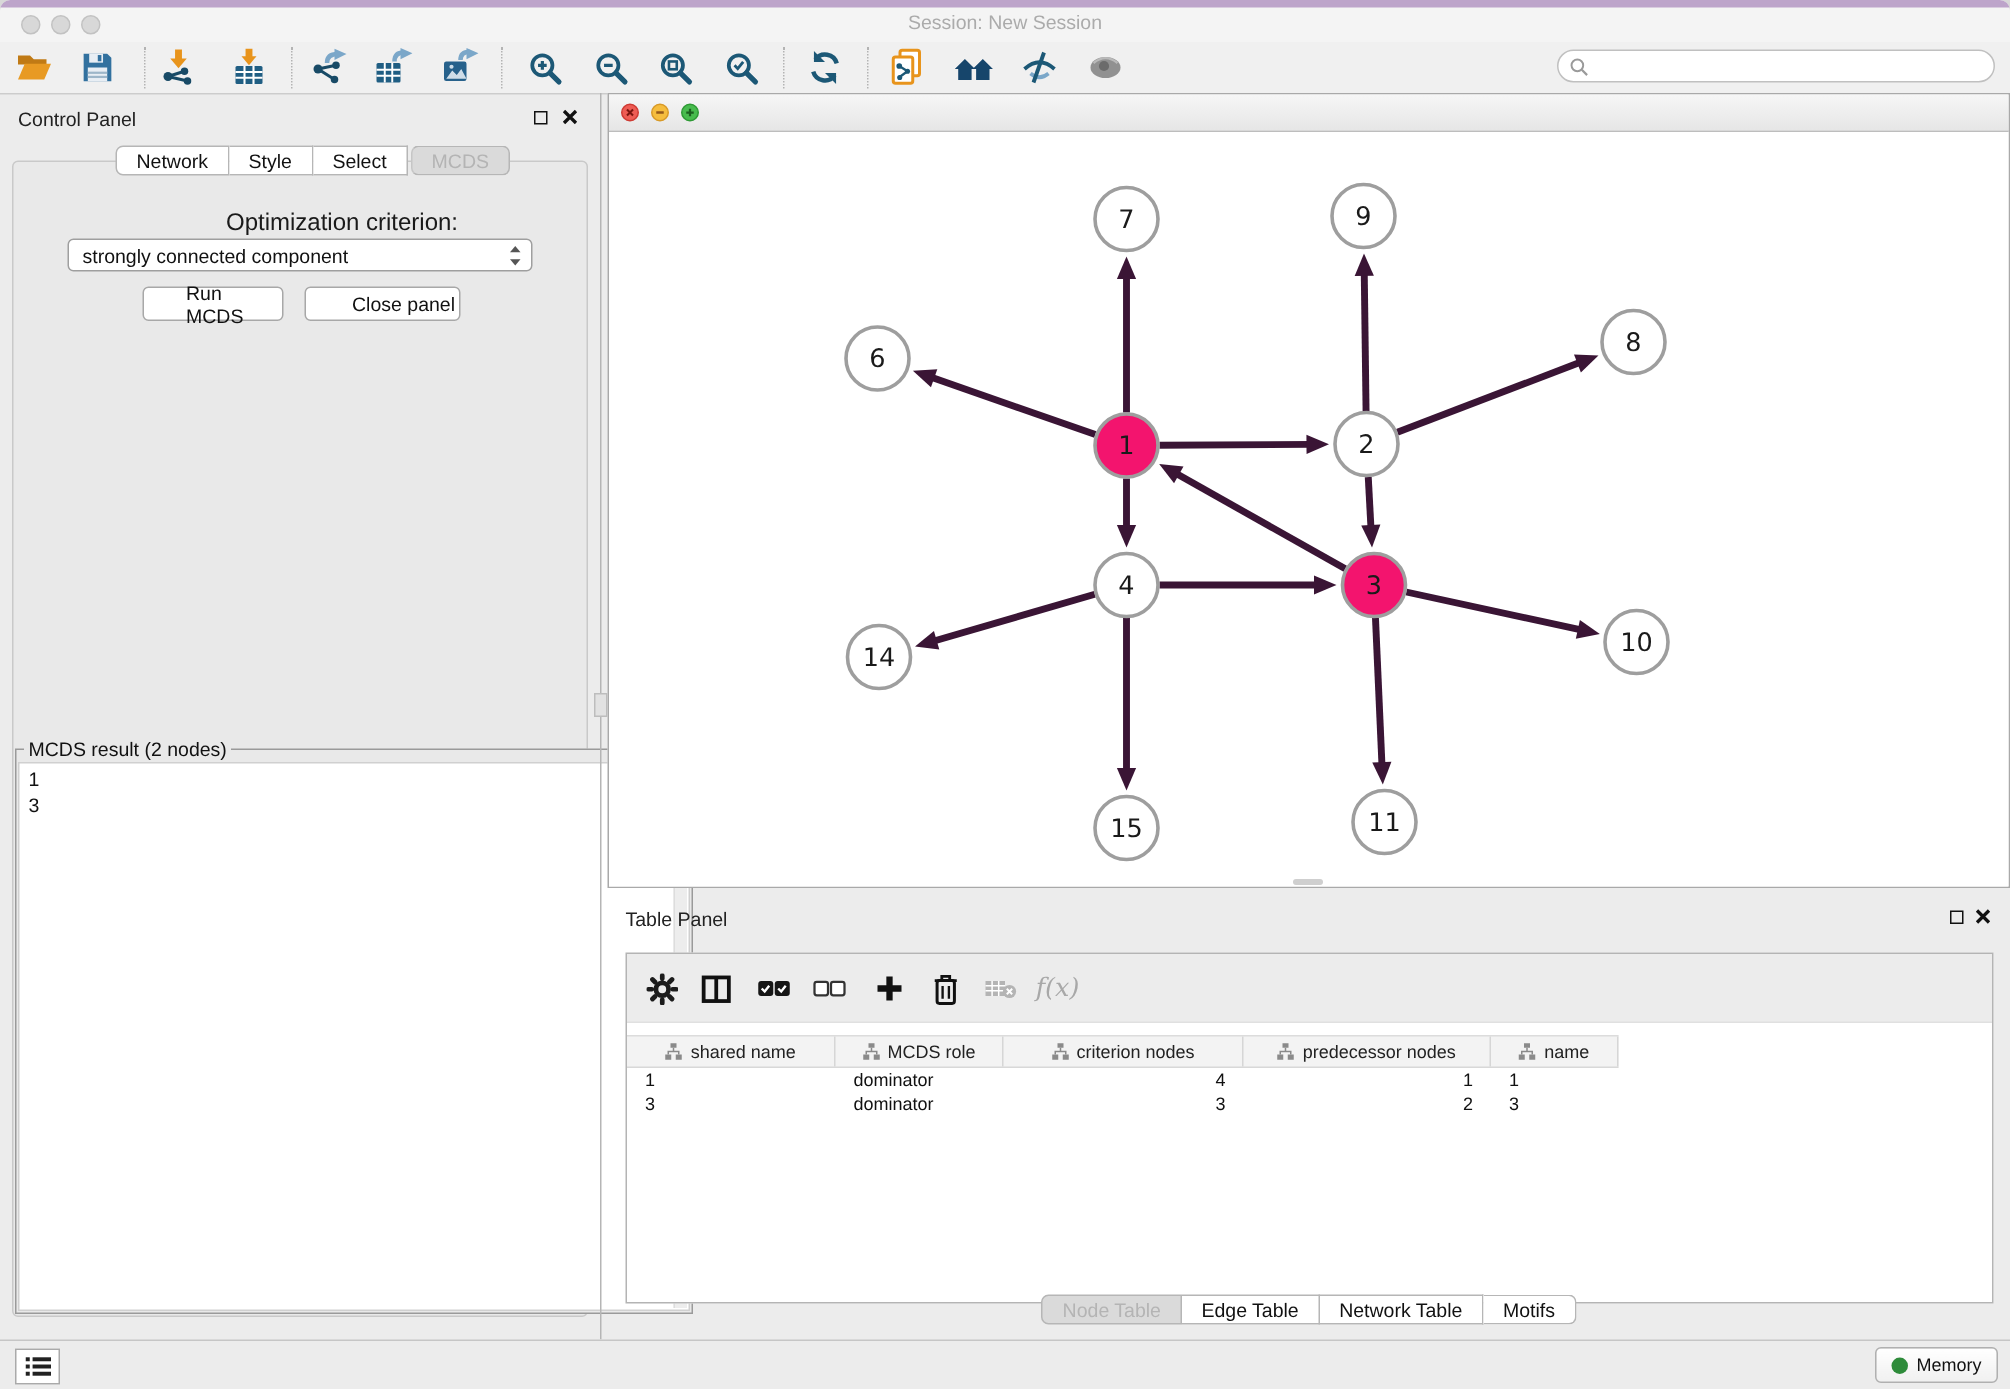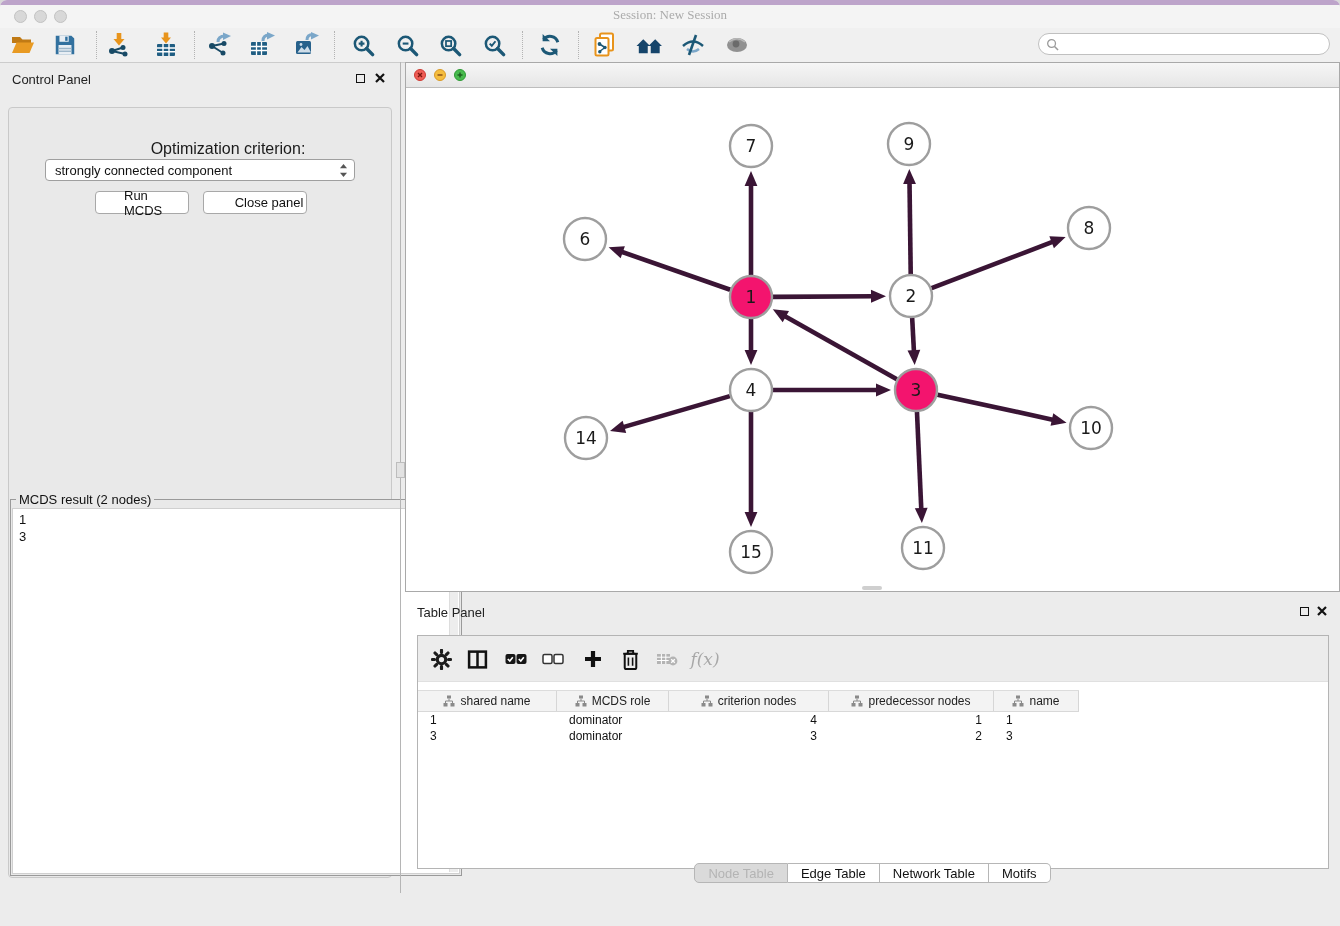--- a/index.html
+++ b/index.html
@@ -3,21 +3,21 @@
 <meta charset="utf-8">
 <style>
   html,body{margin:0;padding:0;background:#d8d8d8;}
   .app{position:relative;width:1340px;height:926px;background:#ececec;
        font-family:"Liberation Sans",sans-serif;overflow:hidden;border-radius:7px 7px 0 0;}
   
   .titlebar{position:absolute;left:0;top:0;width:1340px;height:28px;background:#f4f4f4;
             border-bottom:1px solid #cfcfcf;border-radius:7px 7px 0 0;}
   .accentstrip{position:absolute;left:0;top:0;width:1340px;height:5px;background:#bda4ca;border-radius:7px 7px 0 0;}
   .tl{position:absolute;top:10px;width:13px;height:13px;border-radius:50%;background:#d8d8d8;border:1px solid #c2c2c2;box-sizing:border-box;}
-  .apptitle{position:absolute;left:0;top:7px;width:100%;text-align:center;font-size:13px;color:#ababab;font-family:Liberation Serif, serif;}
+  .apptitle{position:absolute;left:0;top:7px;width:100%;text-align:center;font-size:13px;color:#ababab;}
   
   .toolbar{position:absolute;left:0;top:28px;width:1340px;height:34px;background:#f0f0f0;border-bottom:1px solid #cccccc;}
   .tbtn{position:absolute;top:3px;width:28px;height:28px;display:flex;align-items:center;justify-content:center;cursor:default;}
   .tsep{position:absolute;top:3px;width:0;height:28px;border-left:1px dotted #b3b3b3;}
   .search{position:absolute;right:10px;top:5px;width:292px;height:22px;background:#ffffff;border:1px solid #c0c0c0;
           border-radius:12px;display:flex;align-items:center;padding-left:7px;box-sizing:border-box;}
   .search input{border:none;outline:none;flex:1;font-size:12px;background:transparent;margin-left:4px;font-family:"Liberation Sans",sans-serif;}
   
   .cpanel{position:absolute;left:0;top:62px;width:400px;height:831px;}
   .paneltitle{position:absolute;left:12px;top:10px;font-size:13px;color:#222;}
@@ -247,20 +247,26 @@
     <div class="paneltitle">Control Panel</div>
     <div class="winctl" style="right:34px">
       <span style="display:block;width:9px;height:9px;border:1.5px solid #111;box-sizing:border-box;"></span>
       </div>
     <div class="winctl" style="right:14px">
       <svg width="10" height="10" viewBox="0 0 10 10">
           <path d="M1 1l8 8M9 1L1 9" stroke="#111" stroke-width="2.2"></path>
         </svg>
       </div>
     <div class="cp-content"></div>
+    <div class="tabs ctl-tabs" id="ctl-tabs" style="left:77px;top:35px">
+        <div class="tab">Network</div>
+        <div class="tab">Style</div>
+        <div class="tab">Select</div>
+        <div class="tab sel">MCDS</div>
+      </div>
     <div class="optlabel">Optimization criterion:</div>
     <div class="select">
       <span>strongly connected component</span>
       <span class="spacer"></span>
       <svg width="9" height="15" viewBox="0 0 9 15">
         <path d="M4.5 1L8 5.2H1z" fill="#555"></path>
           <path d="M4.5 14L1 9.8h7z" fill="#555"></path>
         </svg>
     </div>
     <div class="btn" style="left:95px;width:94px">Run MCDS</div>
@@ -508,13 +514,31 @@
         </div>
     </div>
     <div class="tabs tbl-tabs" id="tbl-tabs">
         <div class="tab sel">Node Table</div>
         <div class="tab">Edge Table</div>
         <div class="tab">Network Table</div>
         <div class="tab">Motifs</div>
       </div>
   </div>
 
+  <div class="statusbar">
+    <div class="listbtn">
+      <svg width="17" height="14" viewBox="0 0 18 14">
+        <g fill="#222">
+            <rect x="0" y="0.5" width="3" height="2.8"></rect>
+            <rect x="5" y="0.5" width="13" height="2.8"></rect>
+        <rect x="0" y="5.6" width="3" height="2.8"></rect>
+            <rect x="5" y="5.6" width="13" height="2.8"></rect>
+        <rect x="0" y="10.7" width="3" height="2.8"></rect>
+            <rect x="5" y="10.7" width="13" height="2.8"></rect>
+          </g>
+        </svg>
+      </div>
+    <div class="membtn">
+      <span class="gdot"></span>
+      <span>Memory</span>
+    </div>
+  </div>
 </div>
 
 </body></html>

